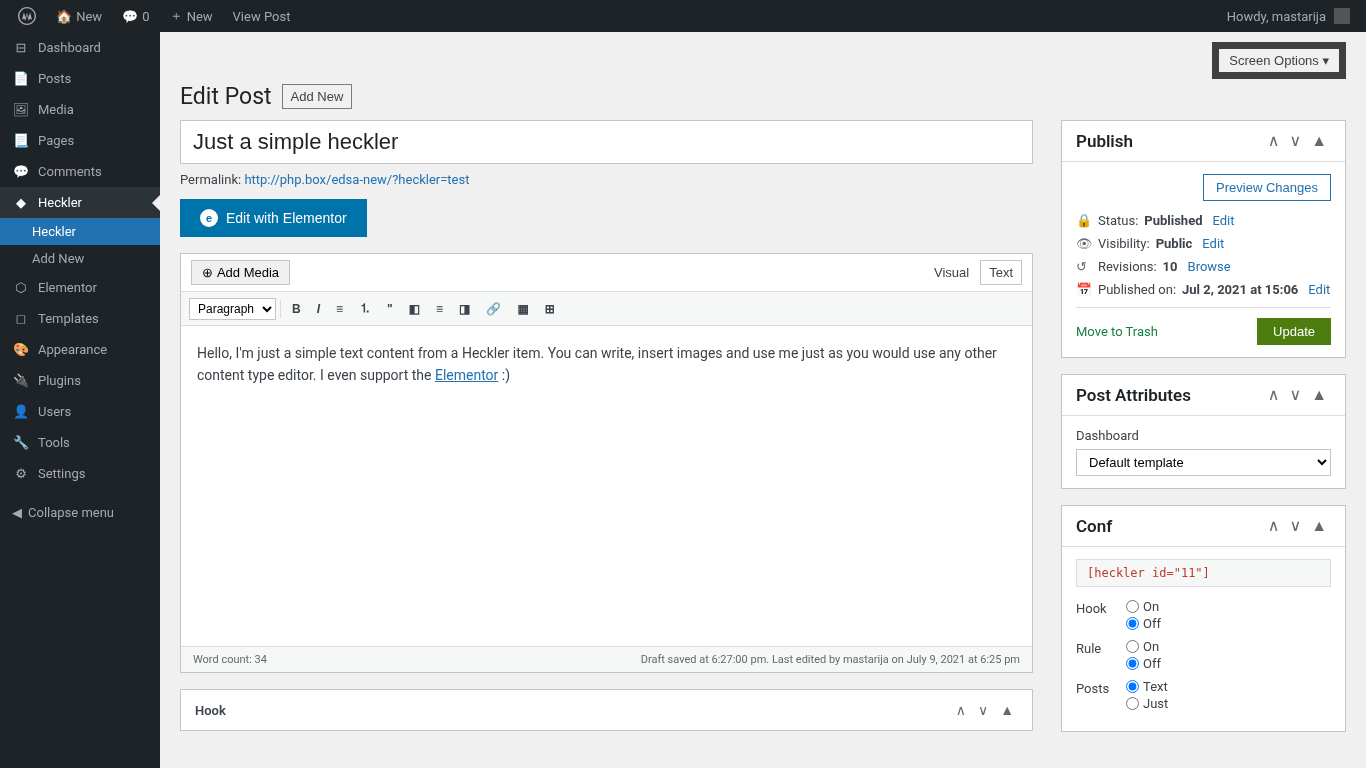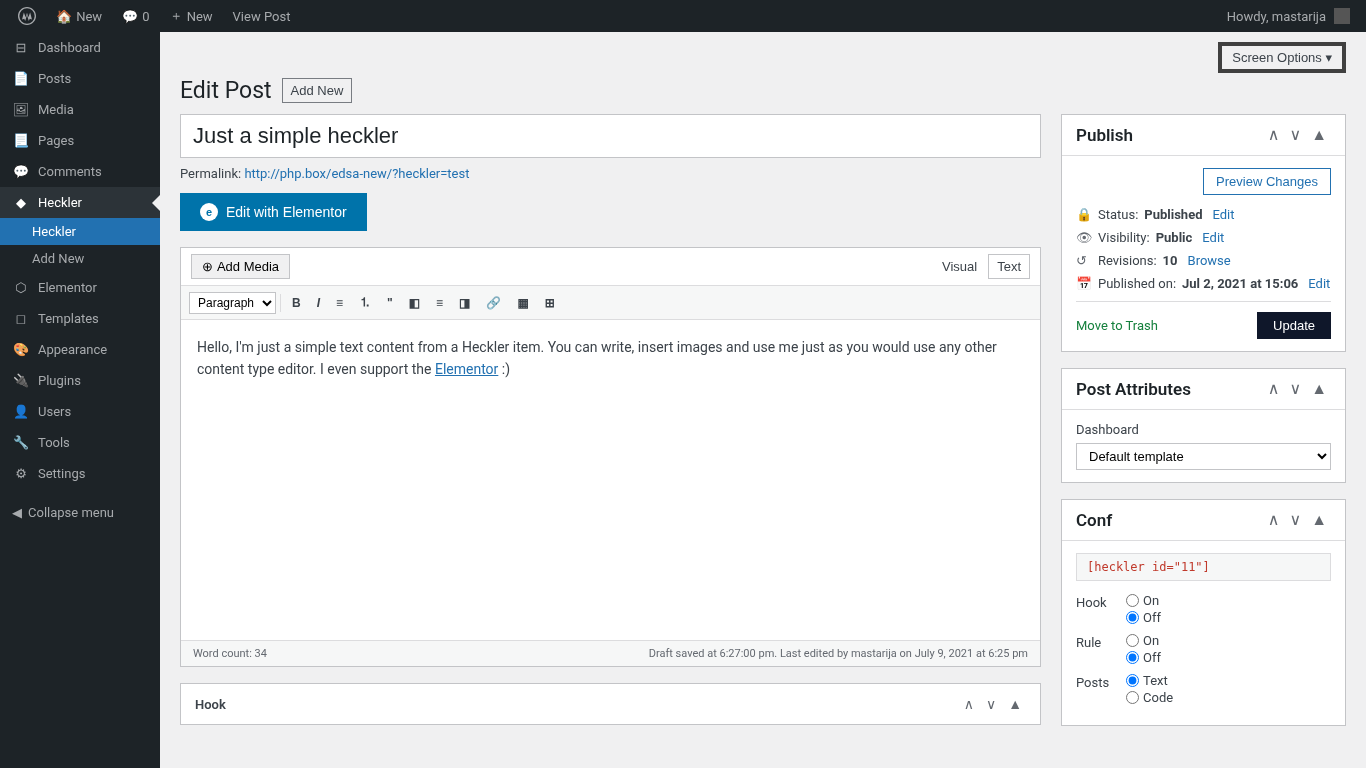--- a/index.html
+++ b/index.html
@@ -81,21 +81,21 @@
     #wpbody-content { padding-top: 10px; }
 
     
     .screen-options-bar {
       display: flex;
       justify-content: flex-end;
       margin-bottom: 4px;
     }
     .screen-options-btn {
       background: #f0f0f1;
-      border: 4px solid #404040;
+      border: 7px solid #404040;
       padding: 4px 10px;
       cursor: pointer;
       font-size: 13px;
       color: #3c434a;
       display: flex; align-items: center; gap: 4px;
     }
 
     
     .page-title-area {
       display: flex;
@@ -108,21 +108,21 @@
       background: #f0f0f1;
       border: 1px solid #787c82;
       color: #3c434a;
       padding: 4px 8px;
       font-size: 13px;
       cursor: pointer;
       text-decoration: none;
     }
 
     
-    .editor-layout { display: flex; gap: 20px; }
+    .editor-layout { display: flex; gap: 28px; }
     .editor-main { flex: 1; min-width: 0; }
     .editor-sidebar { width: 285px; flex-shrink: 0; }
 
     
     .post-title-input {
       width: 100%;
       padding: 8px 12px;
       font-size: 22px;
       color: #1d2327;
       border: 1px solid #c3c4c7;
@@ -299,21 +299,21 @@
     .publish-actions {
       display: flex;
       align-items: center;
       justify-content: space-between;
       margin-top: 10px;
       padding-top: 10px;
       border-top: 1px solid #dcdcde;
     }
     .move-trash { color: #15803d; cursor: pointer; text-decoration: none; font-size: 13px; }
     .update-btn {
-      background: #0f172a;
+      background: #4d7c0f;
       color: #fff;
       border: none;
       padding: 6px 16px;
       cursor: pointer;
       font-size: 13px;
       font-weight: 500;
     }
 
     
     .template-label { font-size: 13px; margin-bottom: 6px; color: #3c434a; }
@@ -663,21 +663,21 @@
 
               <div class="conf-row">
                 <span class="conf-label">Posts</span>
                 <div class="conf-options">
                   <div class="radio-row">
                     <input type="radio" name="mode" id="mode-text" checked="" style="">
                     <label for="mode-text">Text</label>
                   </div>
                   <div class="radio-row">
                     <input type="radio" name="mode" id="mode-code" style="">
-                    <label for="mode-code">Code</label>
+                    <label for="mode-code">Just</label>
                   </div>
                 </div>
               </div>
             </div>
           </div>
 
         </div>
       </div>
     </div>
   </div>

